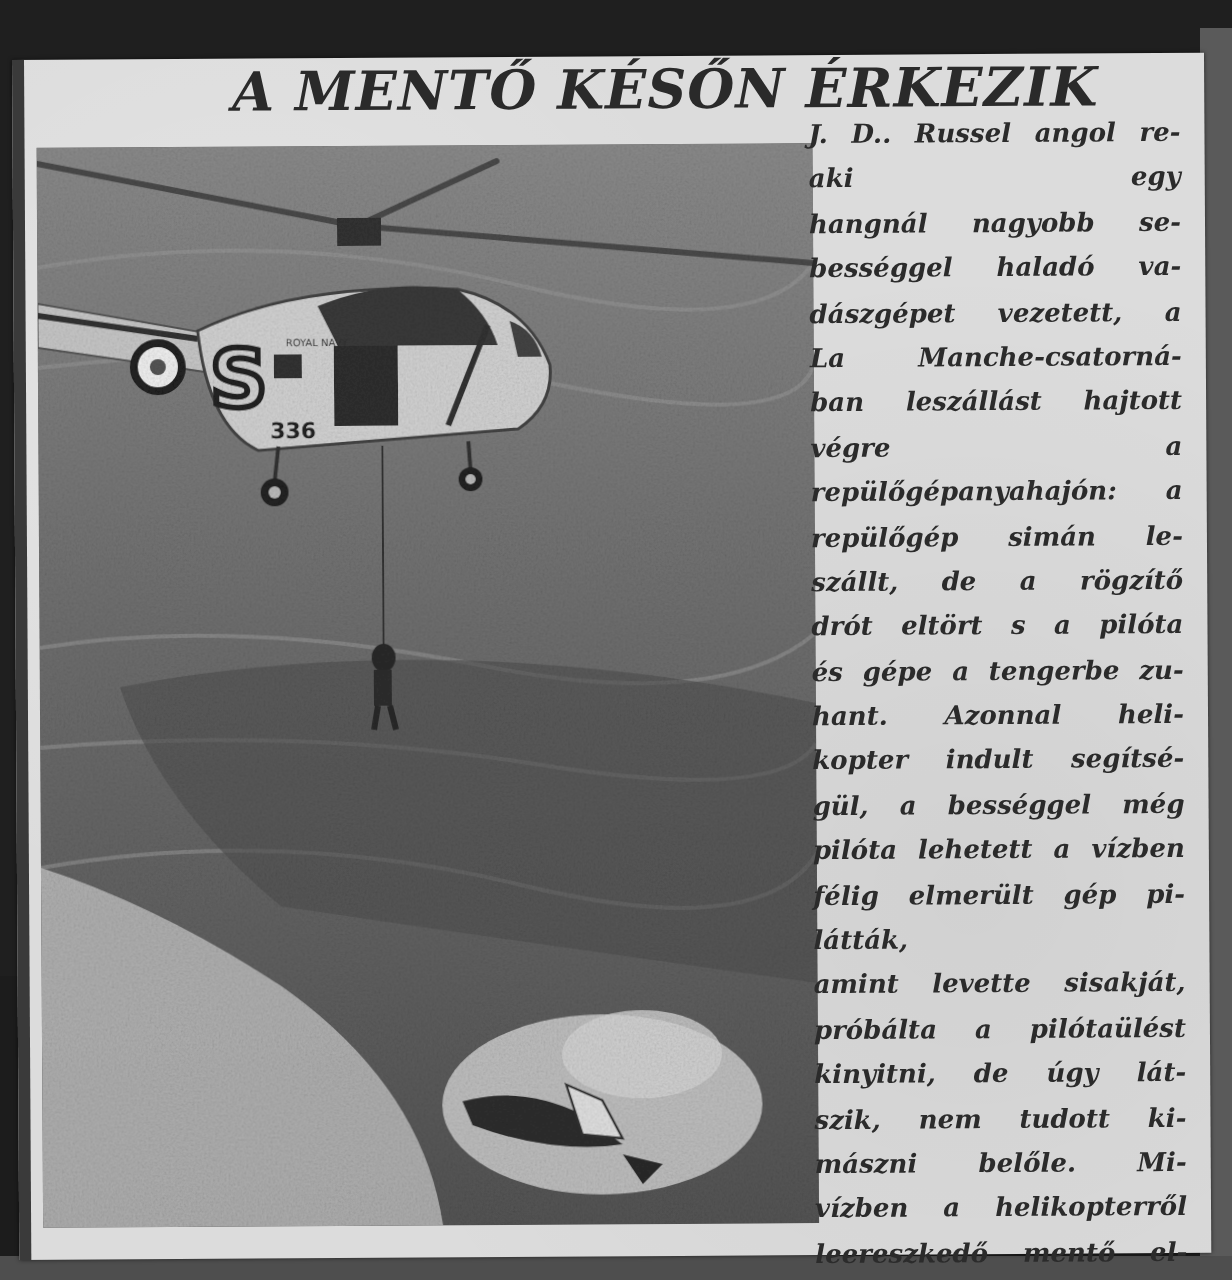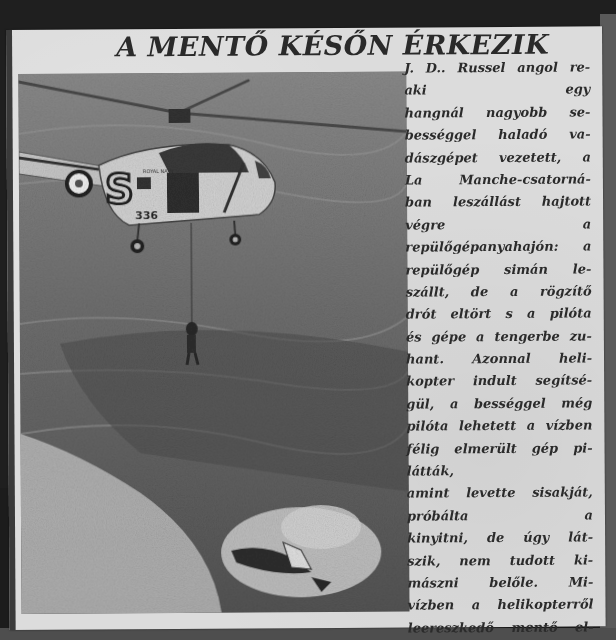--- a/index.html
+++ b/index.html
@@ -291,20 +291,21 @@
           <span>látták,</span>
         </div>
         <div class="line">
           <span>amint</span>
           <span>levette</span>
           <span>sisakját,</span>
         </div>
         <div class="line">
           <span>próbálta</span>
           <span>a</span>
+          <span>pilótaülést</span>
         </div>
         <div class="line">
           <span>kinyitni,</span>
           <span>de</span>
           <span>úgy</span>
           <span>lát-</span>
         </div>
         <div class="line">
           <span>szik,</span>
           <span>nem</span>

